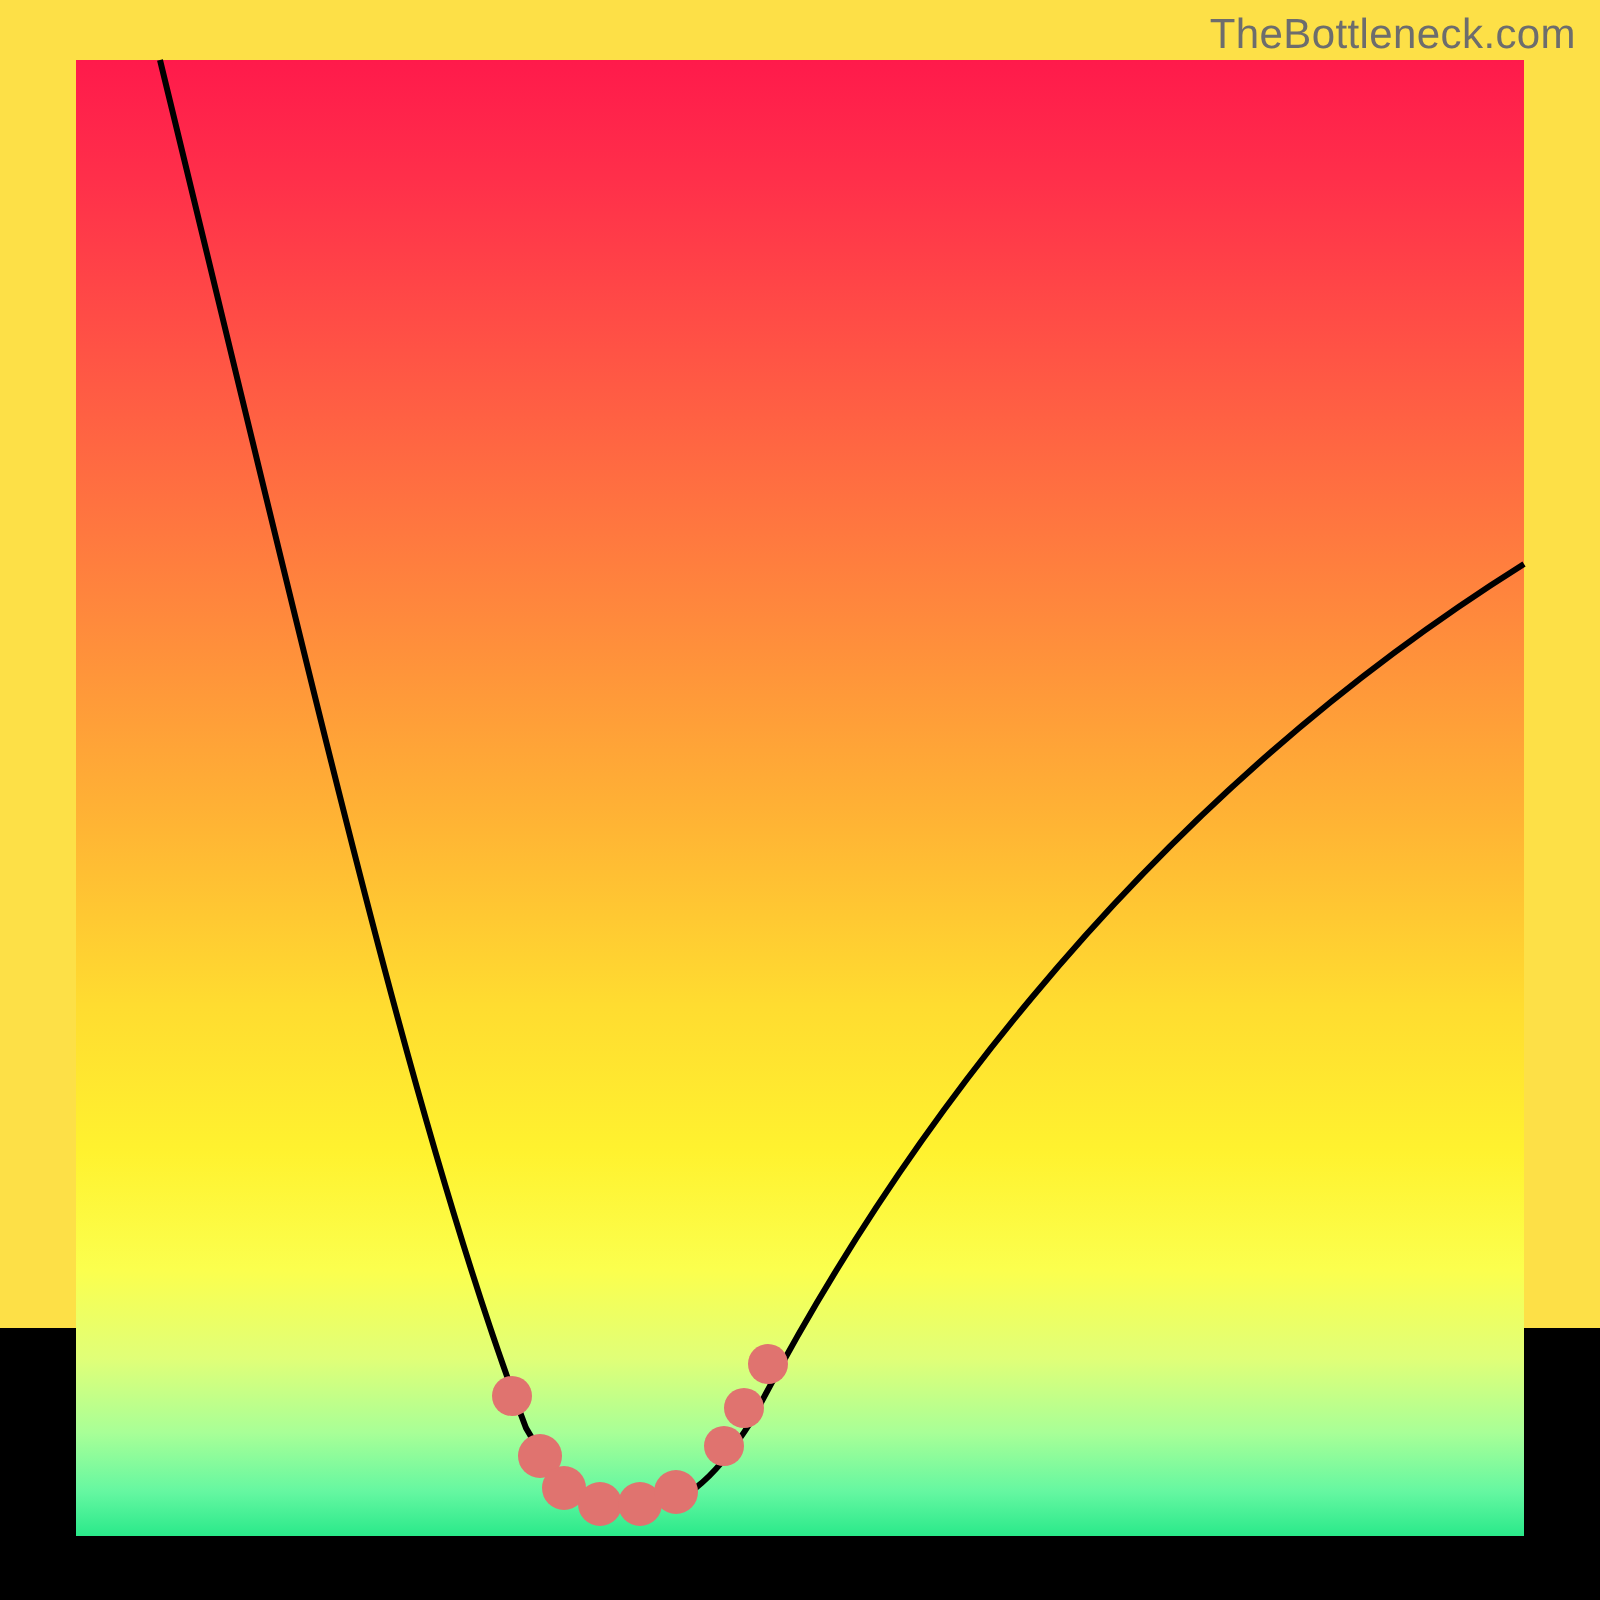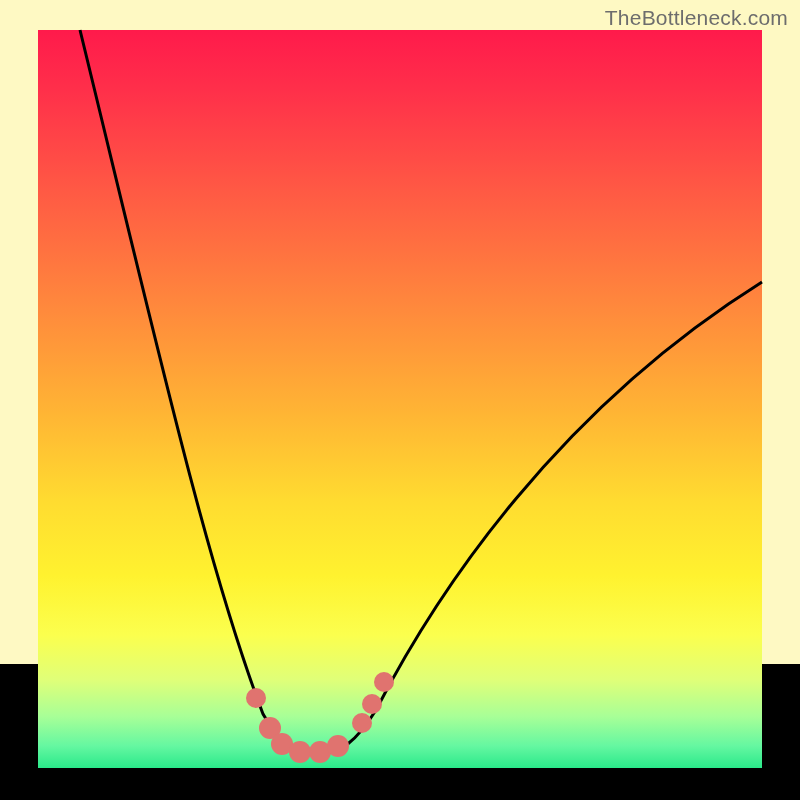--- a/index.html
+++ b/index.html
@@ -10,21 +10,21 @@
     background: #000;
     overflow: hidden;
     font-family: Arial, Helvetica, sans-serif;
   }
   .frame {
     position: absolute;
     left: 0;
     top: 0;
     width: 800px;
     height: 664px;
-    background: #fef9c3;
+    background: #fde047;
   }
   .plot-area {
     position: absolute;
     left: 38px;
     top: 30px;
     width: 724px;
     height: 738px;
     
     background: linear-gradient(to bottom,
       #ff1a4b 0%,

